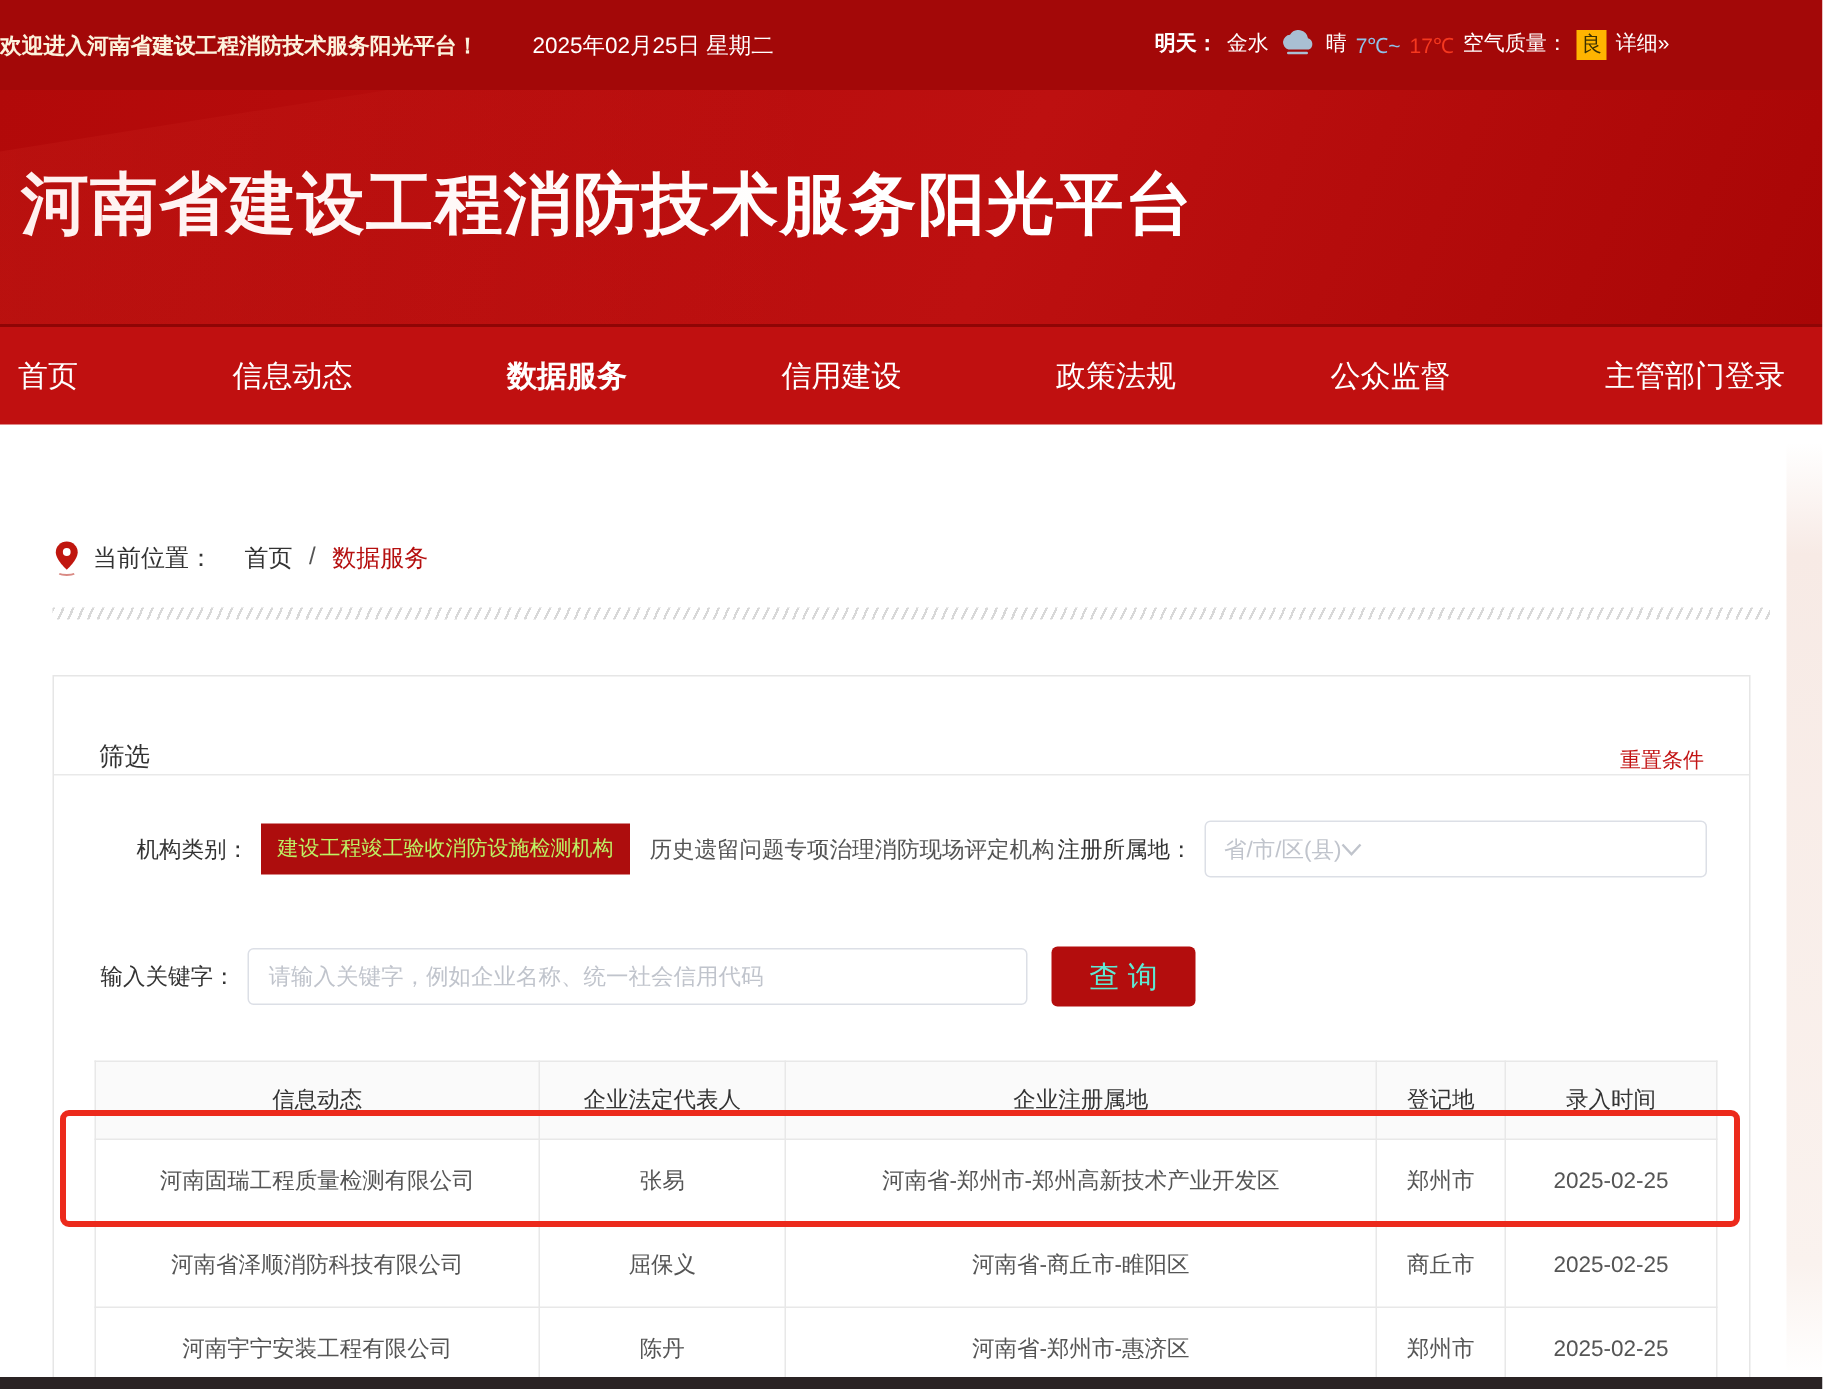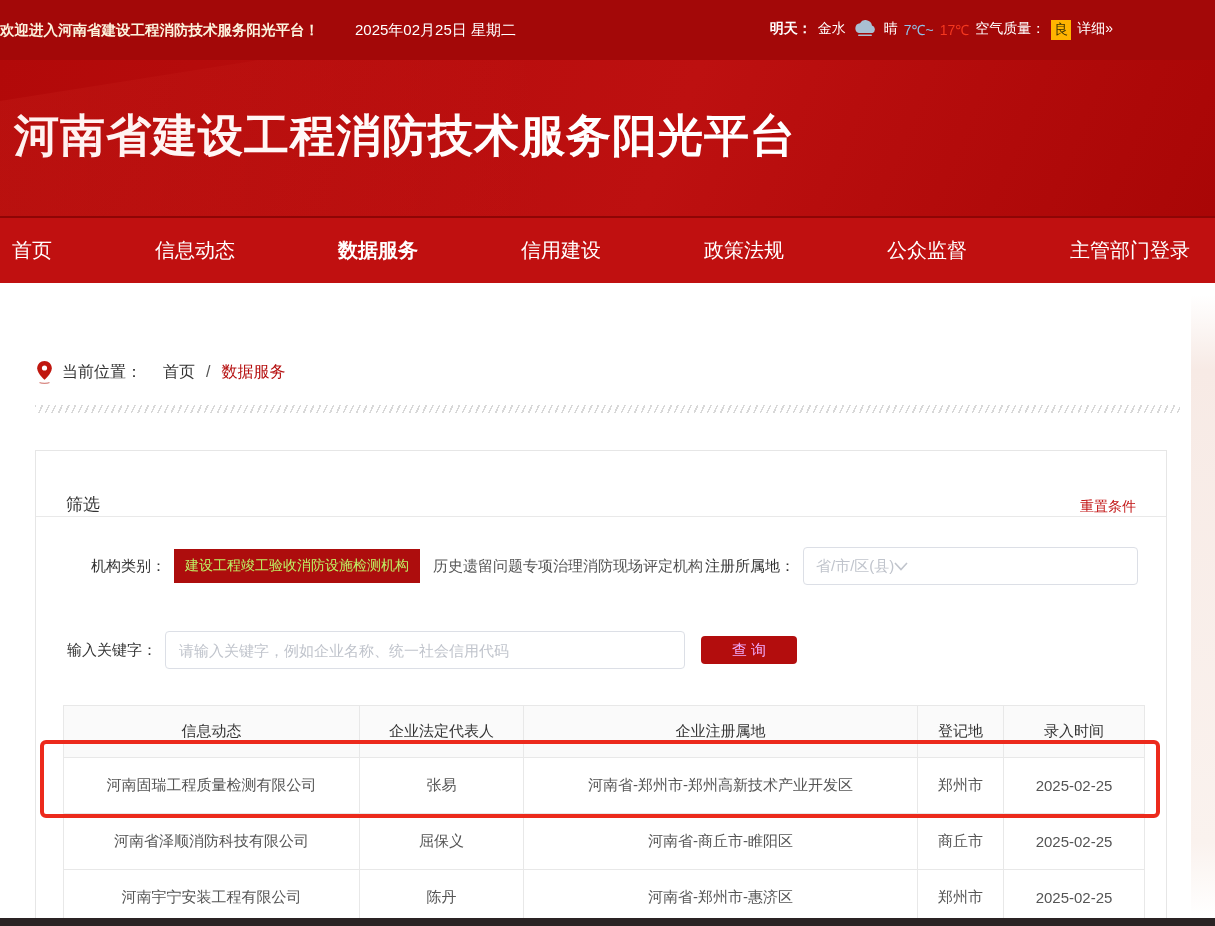--- a/index.html
+++ b/index.html
@@ -91,21 +91,21 @@
   .select-placeholder { color:#c0c4cc; font-size:15px; }
 
   .filter-row2 { display:flex; align-items:center; margin:46px 0 0 31px; }
   .keyword-input {
     width:520px; height:38px; border:1px solid #dcdfe6; border-radius:4px;
     padding:0 13px; font-size:15px; color:#333; margin-left:8px; outline:none;
     font-family:"Liberation Sans", sans-serif;
   }
   .keyword-input::placeholder { color:#c0c4cc; }
   .search-btn {
-    width:96px; height:28px; background:#b30d0d; color:#f0abfc; font-size:15px;
+    width:96px; height:40px; background:#b30d0d; color:#5eead4; font-size:20px;
     border:none; border-radius:4px; margin-left:16px; cursor:pointer;
     font-family:"Liberation Sans", sans-serif;
   }
 
   
   .data-table {
     margin:36px 0 0 27px; width:1081px; border-collapse:collapse;
     font-size:15px; text-align:center; table-layout:fixed;
   }
   .data-table th {

